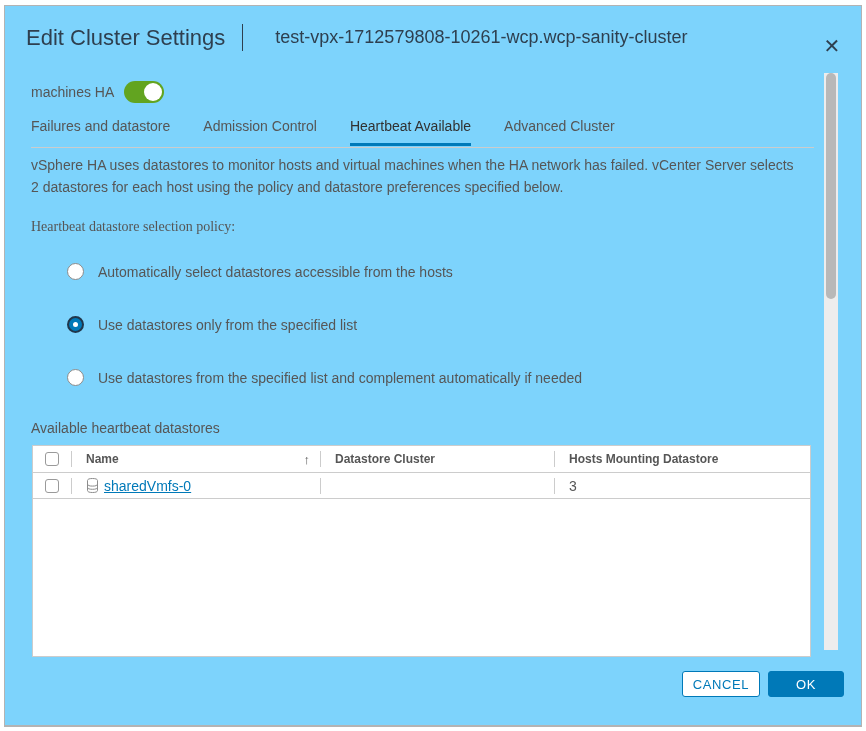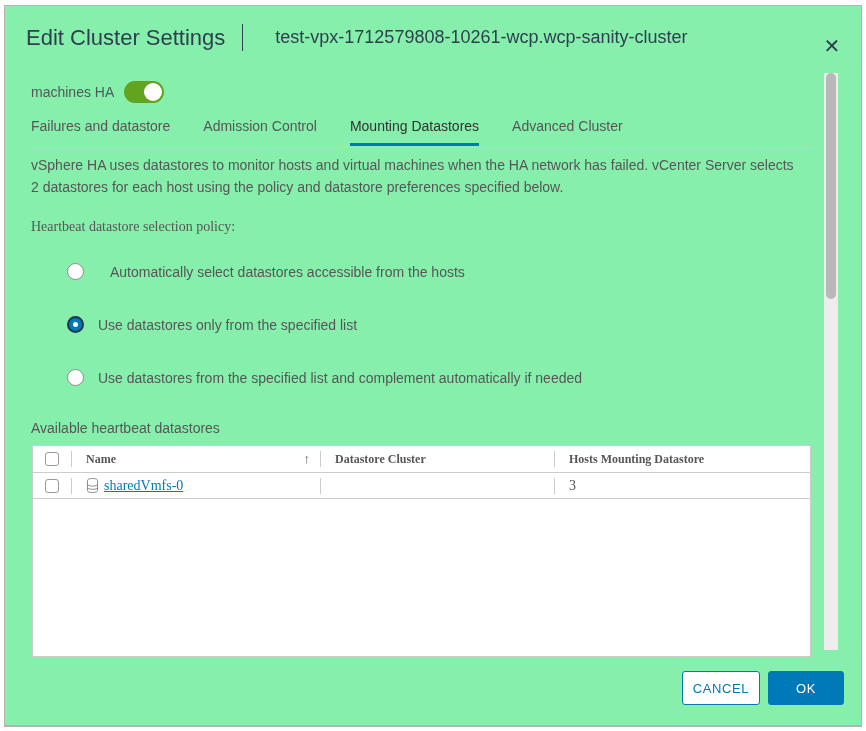--- a/index.html
+++ b/index.html
@@ -8,21 +8,21 @@
     width: 866px; height: 731px;
     background: #ffffff;
     font-family: "Liberation Sans", sans-serif;
     -webkit-font-smoothing: antialiased;
   }
 
   #dialog {
     position: absolute;
     left: 4px; top: 5px;
     width: 858px; height: 722px;
-    background: #86efac;
+    background: #7dd3fc;
     border: 1px solid #b3b3b3;
     border-bottom-width: 2px;
     overflow: hidden;
   }
 
   
   .header {
     position: absolute;
     left: 0; top: 0;
     width: 856px; height: 63px;
@@ -135,21 +135,21 @@
   }
 
   
   .radio-row {
     position: absolute;
     left: 62px;
     display: flex;
     align-items: center;
     cursor: pointer;
   }
-  .radio-row.r1 { top: 257px; gap: 12px; }
+  .radio-row.r1 { top: 257px; }
   .radio-row.r2 { top: 310px; }
   .radio-row.r3 { top: 363px; }
 
   .radio {
     width: 17px; height: 17px;
     border-radius: 50%;
     border: 1px solid #8c8c8c;
     background: #ffffff;
     flex: 0 0 auto;
     position: relative;
@@ -181,21 +181,20 @@
     font-size: 14px;
     color: #565656;
   }
   .table {
     position: absolute;
     left: 27px; top: 439px;
     width: 779px;
     height: 212px;
     border: 1px solid #cccccc;
     background: #ffffff;
-    font-family: Liberation Serif, serif;
   }
   .thead {
     display: flex;
     align-items: center;
     height: 27px;
     border-bottom: 1px solid #cccccc;
     font-size: 12px;
     color: #565656;
     font-weight: bold;
   }
@@ -279,21 +278,21 @@
 
   
   .footer {
     position: absolute;
     left: 0; bottom: 0;
     width: 856px; height: 69px;
   }
   .btn {
     position: absolute;
     top: 15px;
-    height: 34px;
+    height: 26px;
     font-size: 13px;
     letter-spacing: 0.6px;
     border-radius: 3px;
     display: flex;
     align-items: center;
     justify-content: center;
     cursor: pointer;
     font-family: "Liberation Sans", sans-serif;
   }
   .btn-cancel {
@@ -326,21 +325,21 @@
   <div class="ha-row">
     <span class="ha-label">machines HA</span>
     <div class="toggle">
       <div class="knob"></div>
     </div>
   </div>
 
   <div class="tabs">
     <div class="tab">Failures and datastore</div>
     <div class="tab">Admission Control</div>
-    <div class="tab active">Mounting Datastores</div>
+    <div class="tab active">Heartbeat Available</div>
     <div class="tab">Advanced Cluster</div>
   </div>
 
   <div class="desc">vSphere HA uses datastores to monitor hosts and virtual machines when the HA network has failed. vCenter Server selects 2 datastores for each host using the policy and datastore preferences specified below.</div>
   <div class="policy-label">Heartbeat datastore selection policy:</div>
 
   <div class="radio-row r1">
     <div class="radio"></div>
     <span class="radio-label">Automatically select datastores accessible from the hosts</span>
   </div>

